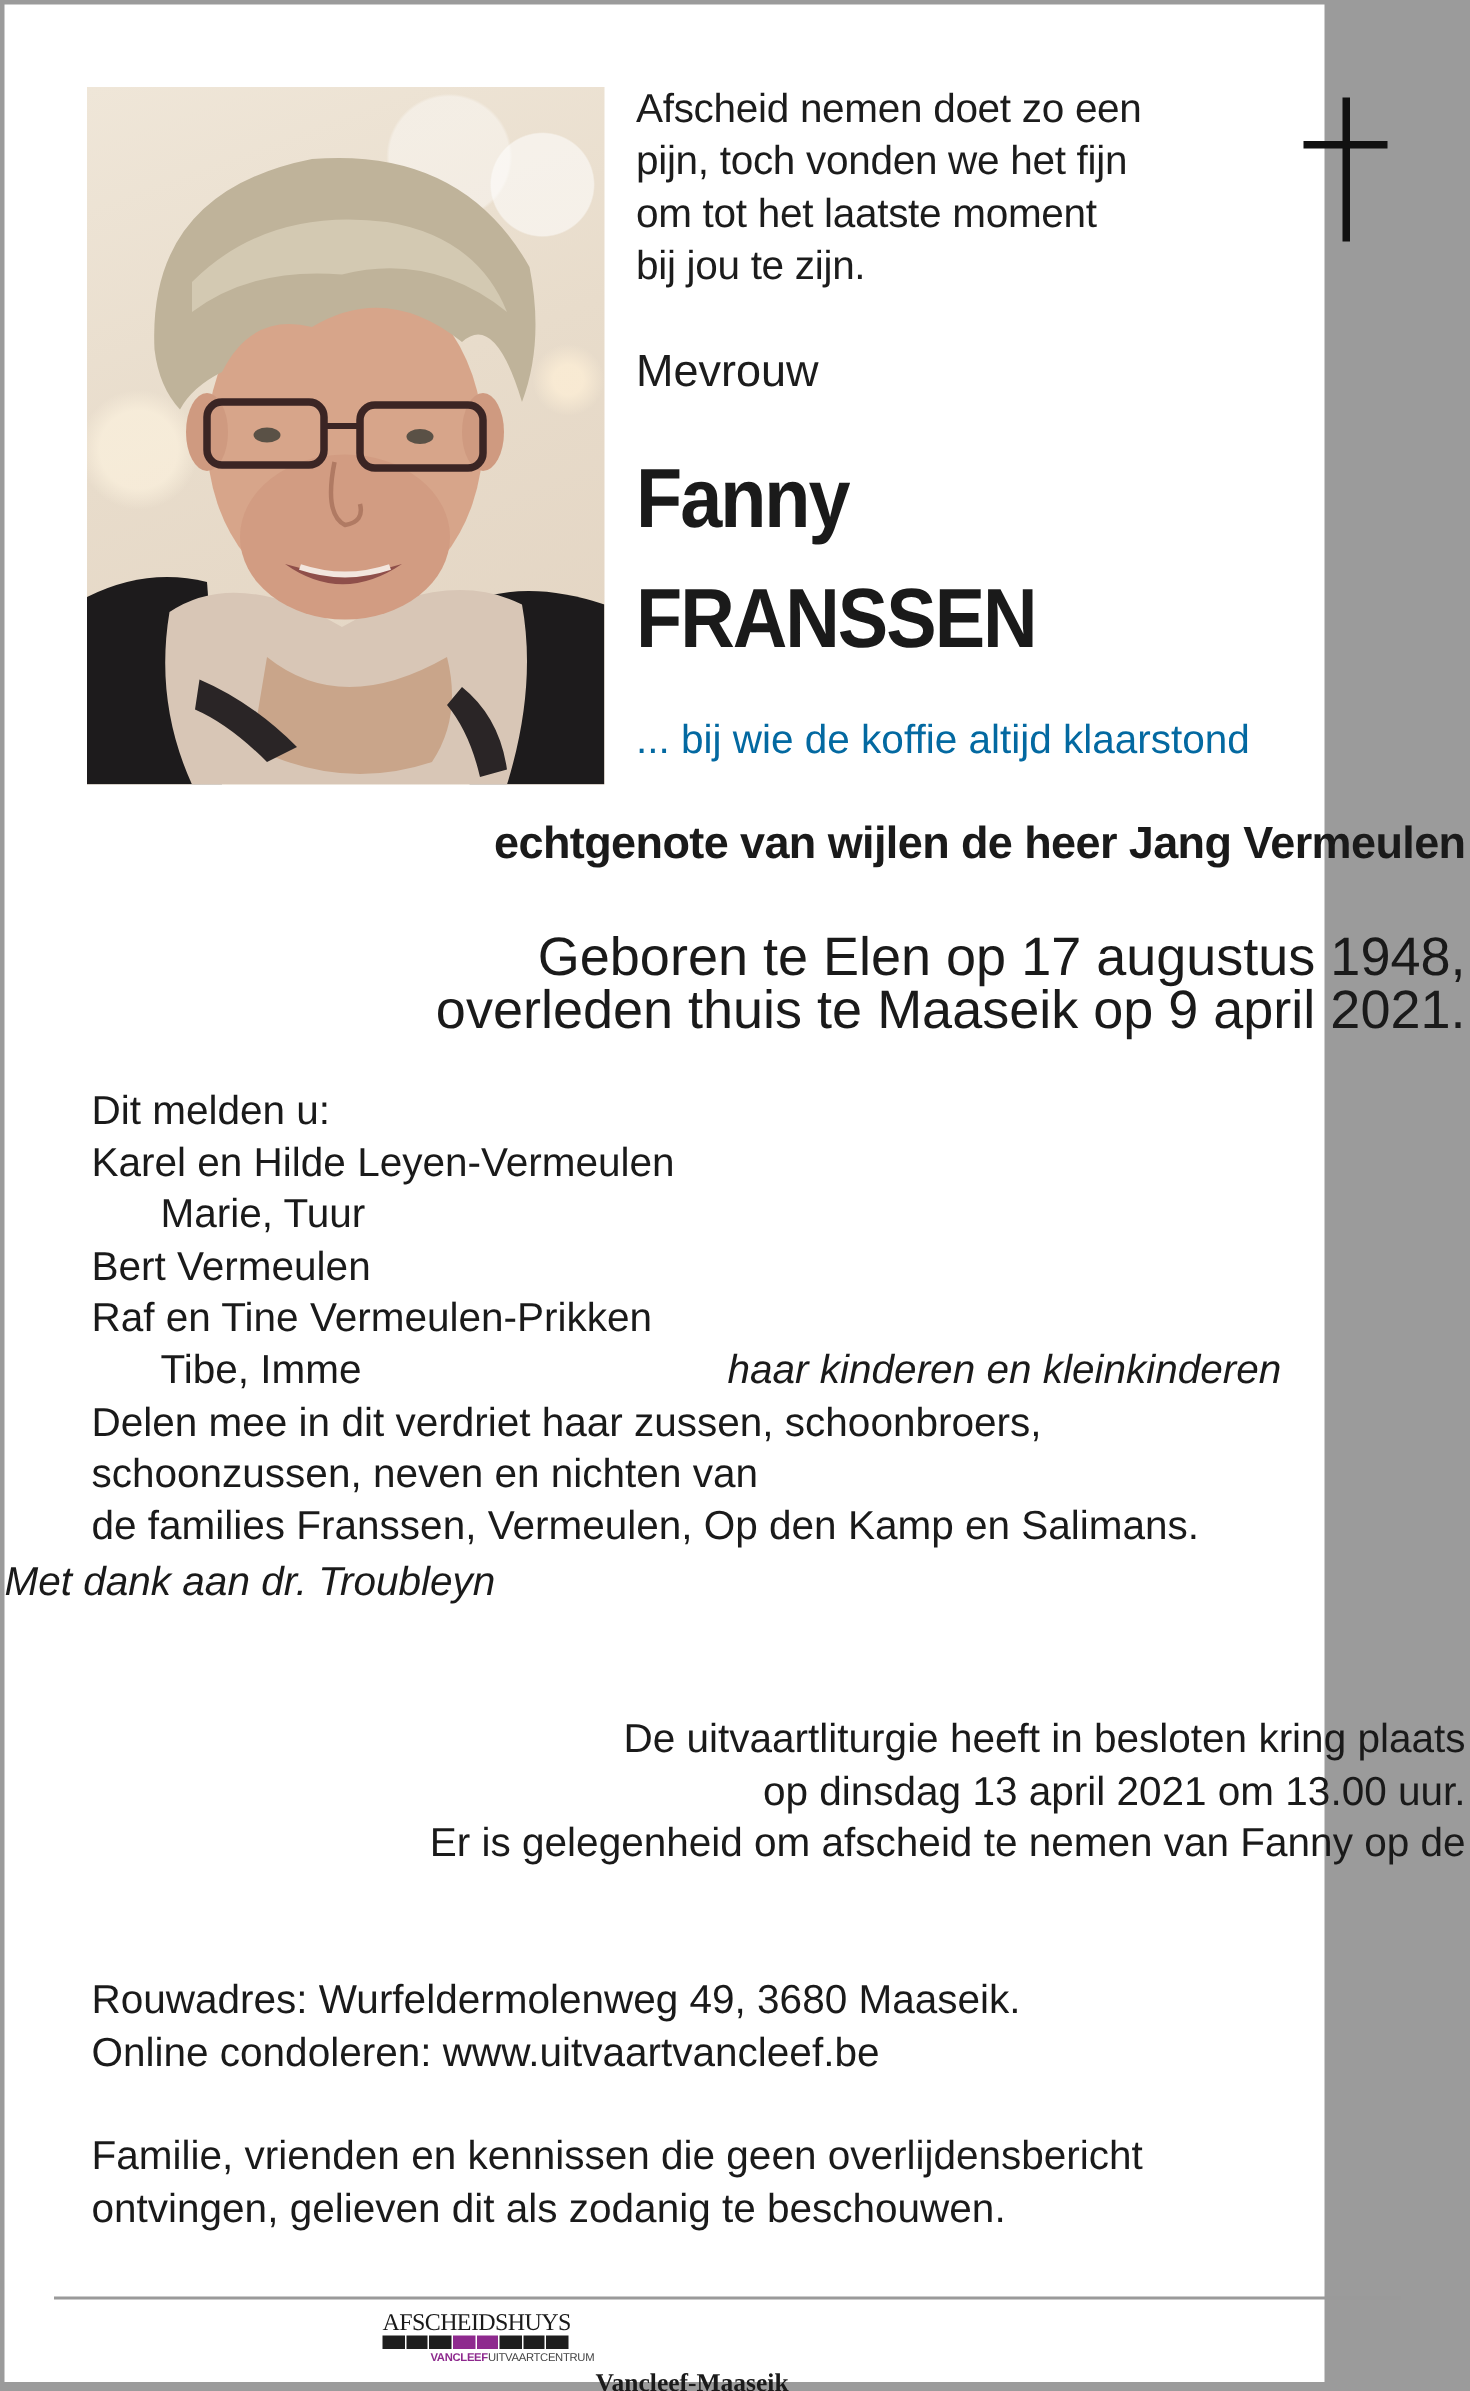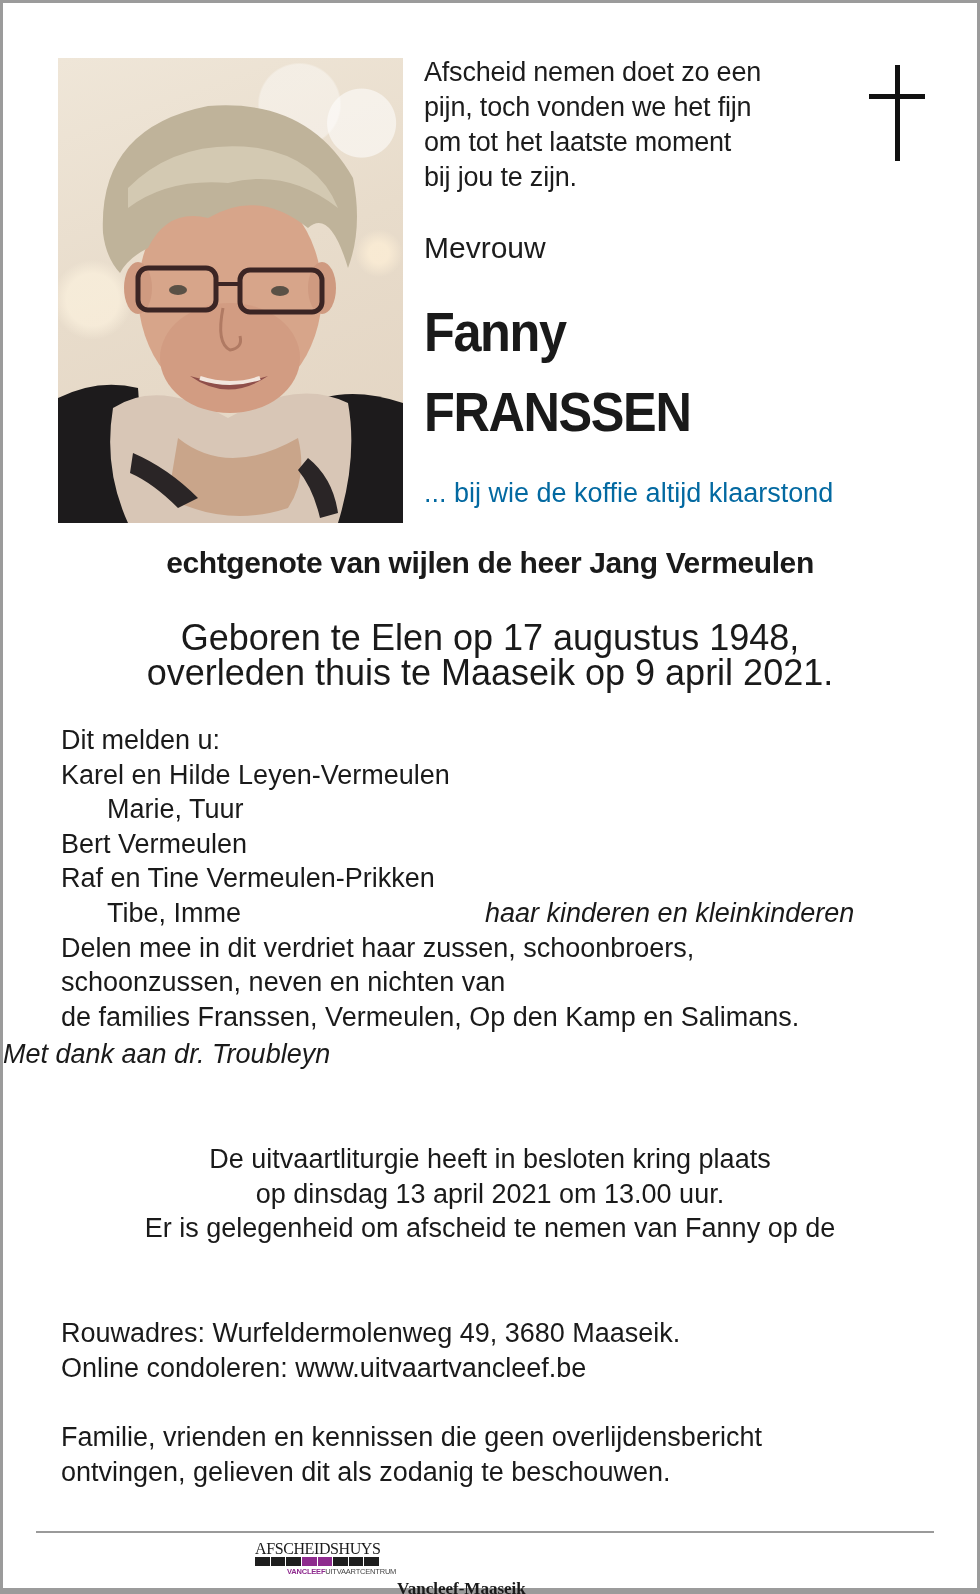--- a/index.html
+++ b/index.html
@@ -7,21 +7,21 @@
       width: 980px; height: 1594px;
       background: #9b9b9b;
       position: relative;
       overflow: hidden;
       font-family: "Liberation Sans", sans-serif;
       color: #1a1a1a;
     }
     .card {
       position: absolute;
       left: 3px; top: 3px;
-      width: 974px; height: 1585px;
+      width: 880px; height: 1585px;
       background: #ffffff;
     }
     .portrait {
       position: absolute;
       left: 55px; top: 55px;
       width: 345px; height: 465px;
       overflow: hidden;
       background:
         radial-gradient(circle at 88% 14%, rgba(255,255,255,0.55) 0 34px, transparent 35px),
         radial-gradient(circle at 93% 42%, rgba(255,240,215,0.7) 0 10px, transparent 24px),
@@ -66,21 +66,21 @@
     .lastname { top: 376px; }
     .tagline {
       position: absolute;
       left: 421px; top: 475px;
       font-size: 27px;
       color: #0369a1;
     }
     .center-block {
       position: absolute;
       left: 0; width: 974px;
-      text-align: center;
+      text-align: right;
     }
     .spouse {
       top: 543px;
       font-size: 30px;
       font-weight: bold;
       letter-spacing: -0.4px;
     }
     .dates {
       top: 617px;
       font-size: 36px;

